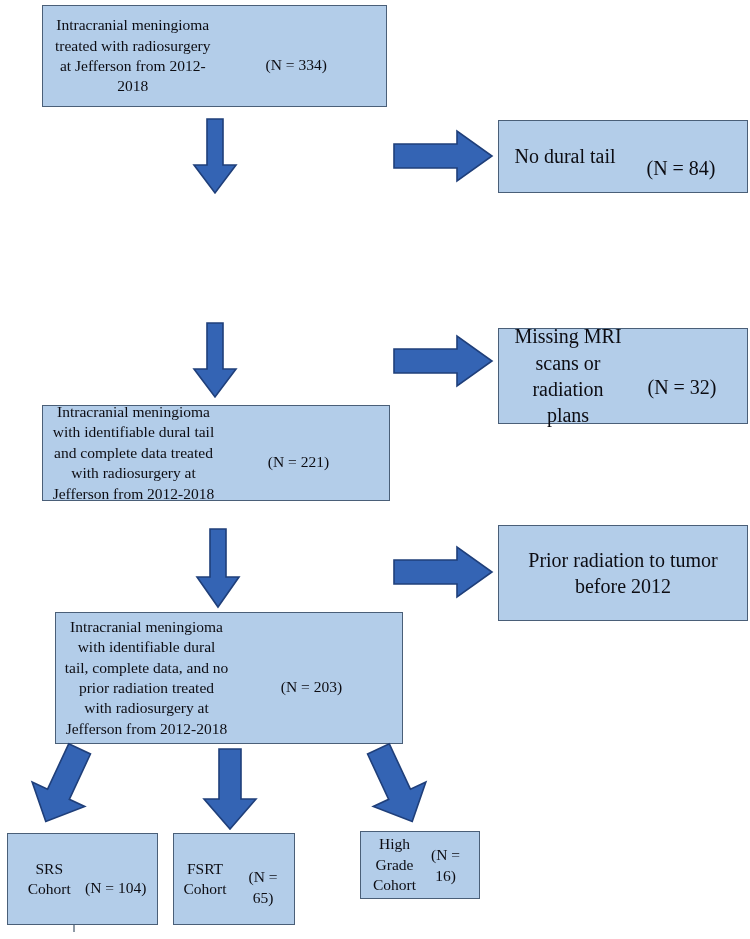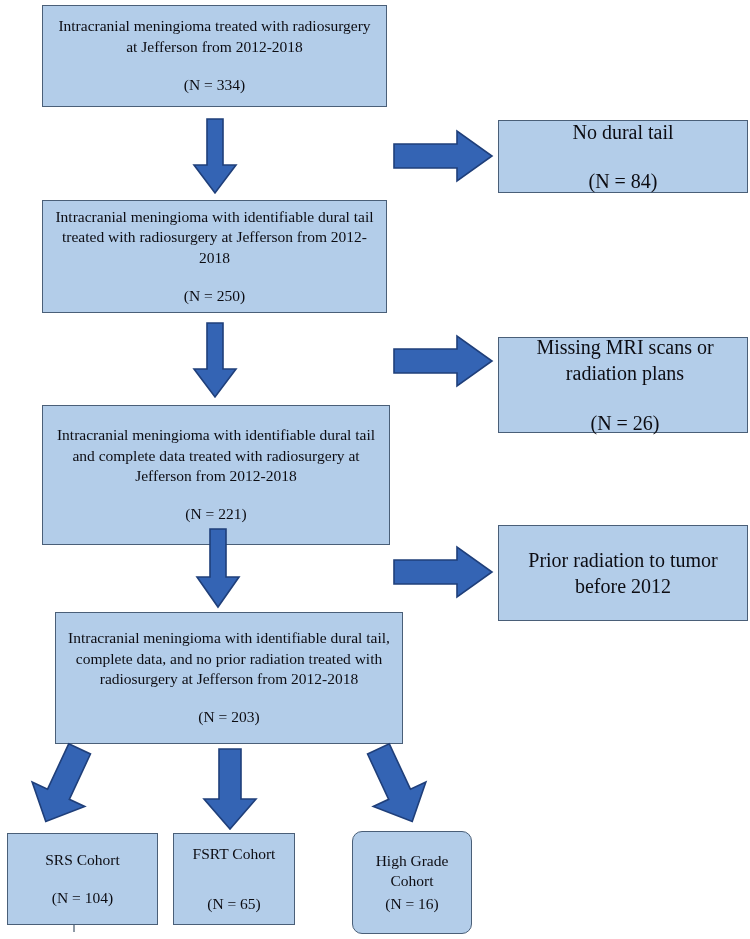--- a/index.html
+++ b/index.html
@@ -17,21 +17,21 @@
     font-family: "Liberation Serif", "DejaVu Serif", serif;
   }
 
   
   .node {
     position: absolute;
     box-sizing: border-box;
     background: #b3cde9;
     border: 1.5px solid #4a5f78;
     display: flex;
-    flex-direction: column;
+    flex-direction: row;
     align-items: center;
     justify-content: center;
     text-align: center;
     color: #0c0c12;
     font-size: 15.5px;
     line-height: 1.32;
     padding: 4px 8px;
   }
   .node .title {
     display: block;
@@ -88,43 +88,39 @@
     <svg viewBox="0 0 100 52" width="100" height="52">
       <path d="M1,14 L64,14 L64,1 L99,26 L64,51 L64,38 L1,38 Z"></path>
     </svg>
   </div>
 
   <div class="node small" style="left:498px; top:120px; width:250px; height:73px;">
     <span class="title">No dural tail</span>
     <span class="count">(N = 84)</span>
   </div>
 
-  <div class="node" style="left:42px; top:200px; width:345px; height:113px;">
-    <span class="title">Intracranial meningioma with identifiable dural tail treated with radiosurgery at Jefferson from 2012-2018</span>
-    <span class="count">(N = 250)</span>
-  </div>
 
   <div class="arrow" style="left:193px; top:322px; width:44px; height:76px;">
     <svg viewBox="0 0 44 76" width="44" height="76">
       <path d="M14,1 L30,1 L30,47 L43,47 L22,75 L1,47 L14,47 Z"></path>
     </svg>
   </div>
 
   <div class="arrow" style="left:393px; top:335px; width:100px; height:52px;">
     <svg viewBox="0 0 100 52" width="100" height="52">
       <path d="M1,14 L64,14 L64,1 L99,26 L64,51 L64,38 L1,38 Z"></path>
     </svg>
   </div>
 
-  <div class="node small" style="left:498px; top:337px; width:250px; height:96px;padding-left:12px;">
+  <div class="node small" style="left:498px; top:328px; width:250px; height:96px;padding-left:12px;">
     <span class="title">Missing MRI scans or radiation plans</span>
-    <span class="count">(N = 26)</span>
+    <span class="count">(N = 32)</span>
   </div>
 
-  <div class="node" style="left:42px; top:405px; width:348px; height:140px;">
+  <div class="node" style="left:42px; top:405px; width:348px; height:96px;">
     <span class="title">Intracranial meningioma with identifiable dural tail and complete data treated with radiosurgery at Jefferson from 2012-2018</span>
     <span class="count">(N = 221)</span>
   </div>
 
   <div class="arrow" style="left:196px; top:528px; width:44px; height:80px;">
     <svg viewBox="0 0 44 80" width="44" height="80">
       <path d="M14,1 L30,1 L30,49 L43,49 L22,79 L1,49 L14,49 Z"></path>
     </svg>
   </div>
 
@@ -164,20 +160,20 @@
   <div class="node" style="left:7px; top:833px; width:151px; height:92px;">
     <span class="title">SRS Cohort</span>
     <span class="count">(N = 104)</span>
   </div>
 
   <div class="node" style="left:173px; top:833px; width:122px; height:92px;gap:12px;">
     <span class="title">FSRT Cohort</span>
     <span class="count">(N = 65)</span>
   </div>
 
-  <div class="node tight" style="left:352px; top:831px; width:120px; height:103px;border-radius:10px;">
+  <div class="node tight" style="left:360px; top:831px; width:120px; height:68px;">
     <span class="title">High Grade Cohort</span>
     <span class="count">(N = 16)</span>
   </div>
 
   <div class="tick" style="left:73px; top:925px; width:2px; height:7px;"></div>
 
 </div>
 
 </body></html>

